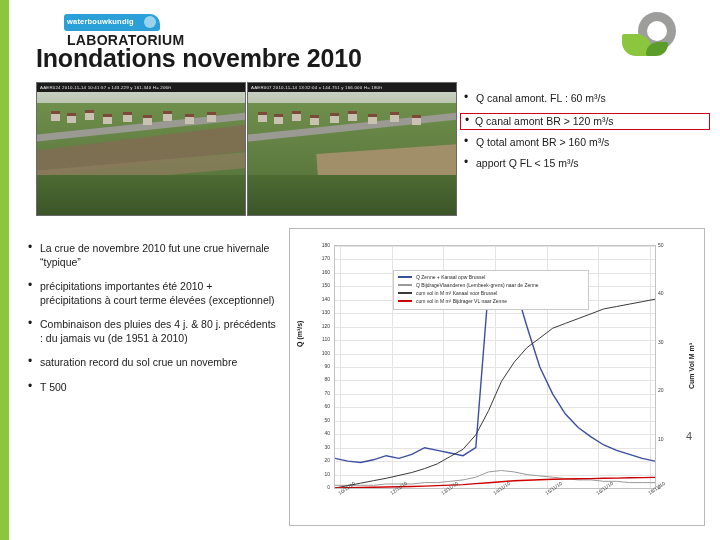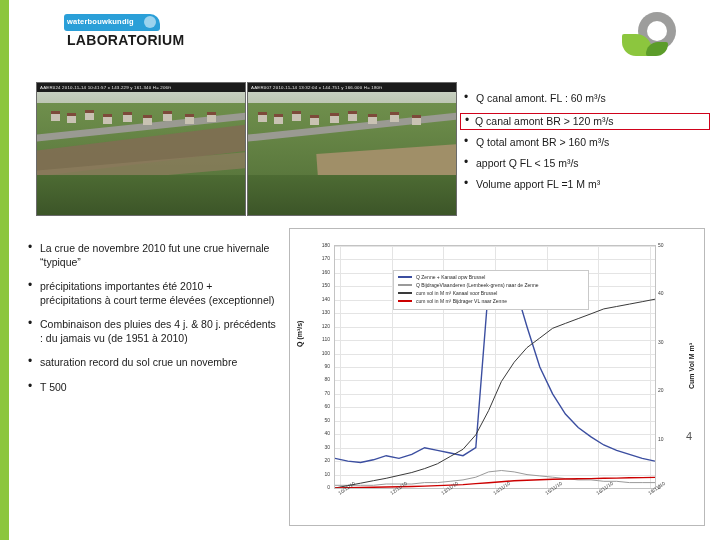--- a/index.html
+++ b/index.html
@@ -388,20 +388,21 @@
     <div class="wave-txt">waterbouwkundig</div>
     <div class="lab-txt">LABORATORIUM</div>
   </div>
 
   <div class="logo-dep">
     <div class="grey-arc"></div>
     <div class="green-leaf"></div>
     <div class="green-leaf2"></div>
   </div>
 
+  <div class="title">Inondations novembre 2010</div>
 
   <div class="photo p1">
     <div class="ph-sky"></div>
     <div class="ph-fields"></div>
     <div class="ph-road"></div>
     <div class="ph-houses">
       <i style="left:14px;top:2px"></i>
         <i style="left:30px;top:4px"></i>
         <i style="left:48px;top:1px"></i>
       <i style="left:66px;top:5px"></i>
@@ -436,21 +437,20 @@
     <div class="ph-trees"></div>
     <div class="ph-bar">AAER007  2010-11-14 13:32:04   x 144.751 y 166.000   H= 180ft</div>
   </div>
 
   <div class="right-bullets">
     <ul>
       <li>Q canal amont. FL : 60 m³/s</li>
       <li class="boxed">Q canal amont  BR &gt; 120 m³/s</li>
       <li>Q total amont BR &gt; 160 m³/s</li>
       <li>apport Q FL &lt; 15 m³/s</li>
-      <li>Volume apport FL =1 M m³</li>
     </ul>
   </div>
 
   <div class="left-bullets">
     <ul>
       <li>La crue de novembre 2010 fut une crue hivernale “typique”</li>
       <li>précipitations importantes été 2010 + précipitations à court terme élevées (exceptionnel)</li>
       <li>Combinaison des pluies des 4 j. &amp; 80 j. précédents : du jamais vu (de 1951 à 2010)</li>
       <li>saturation record du sol crue un novembre</li>
       <li>T 500</li>

